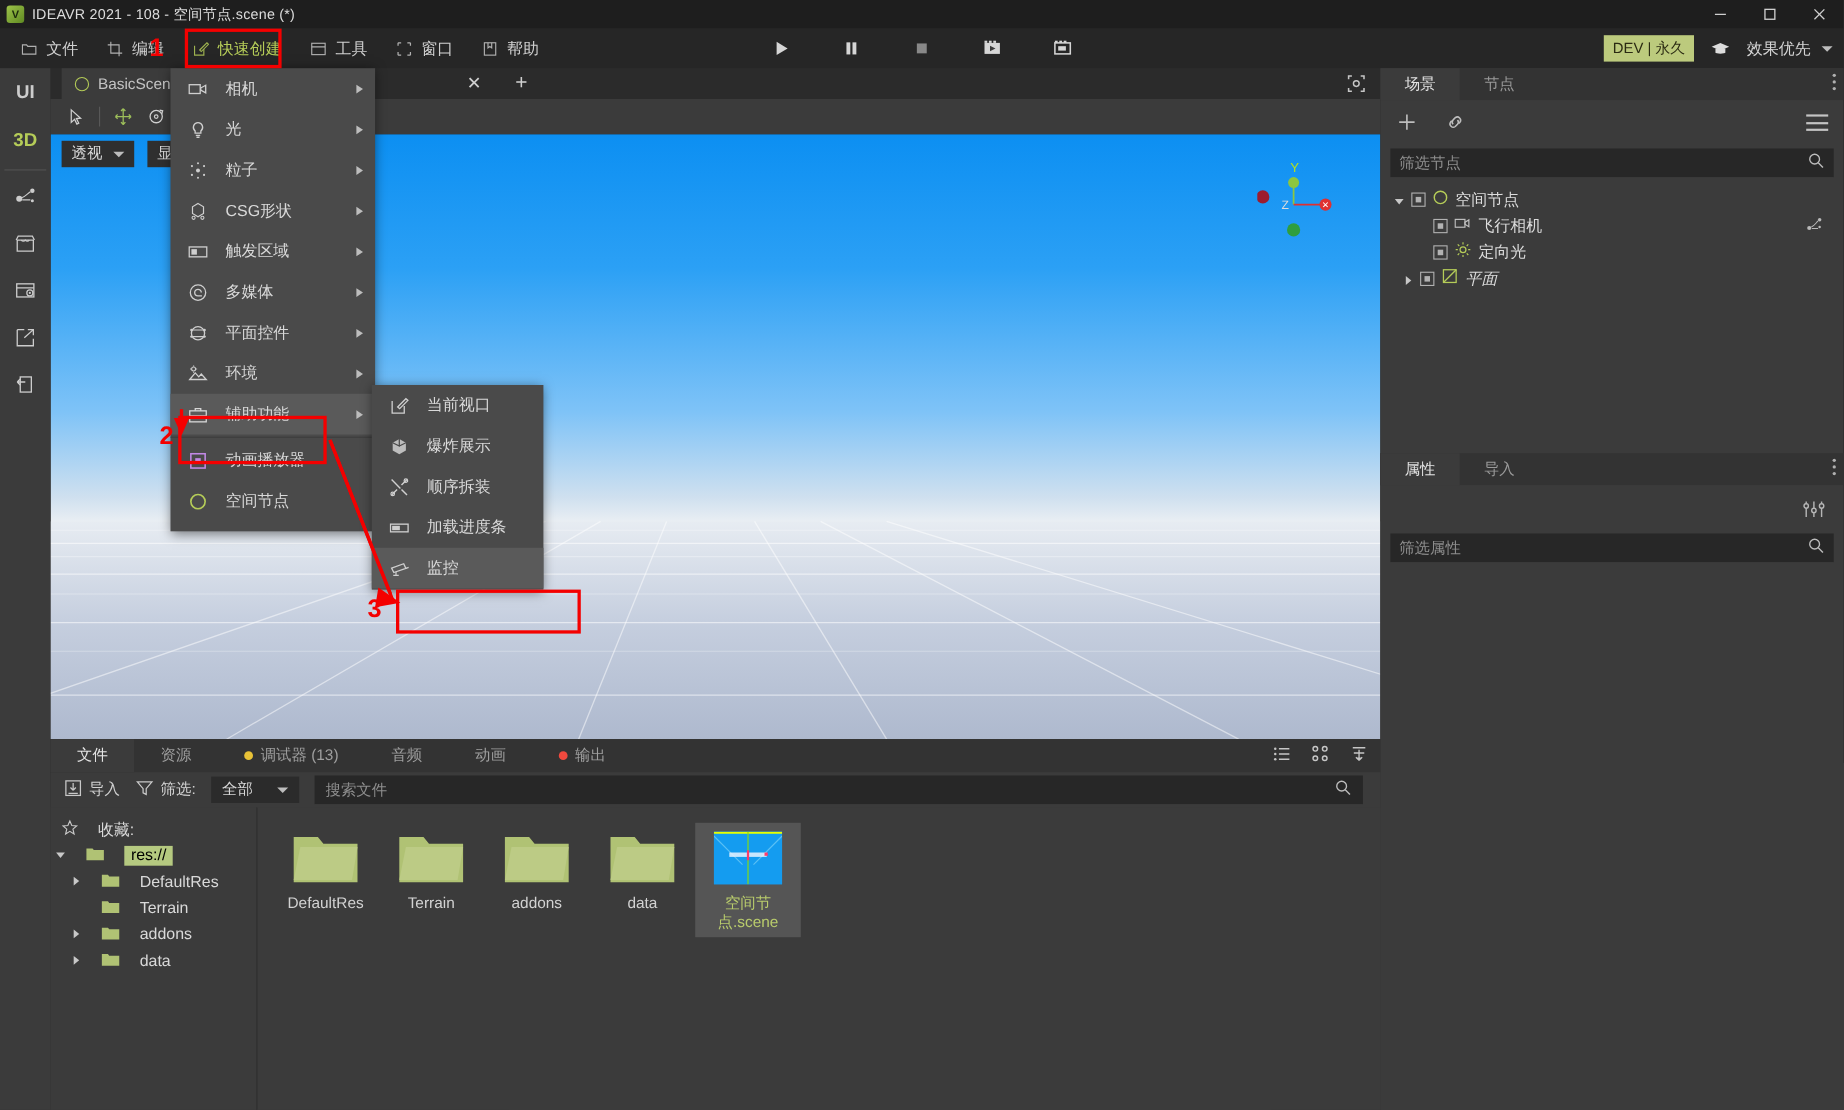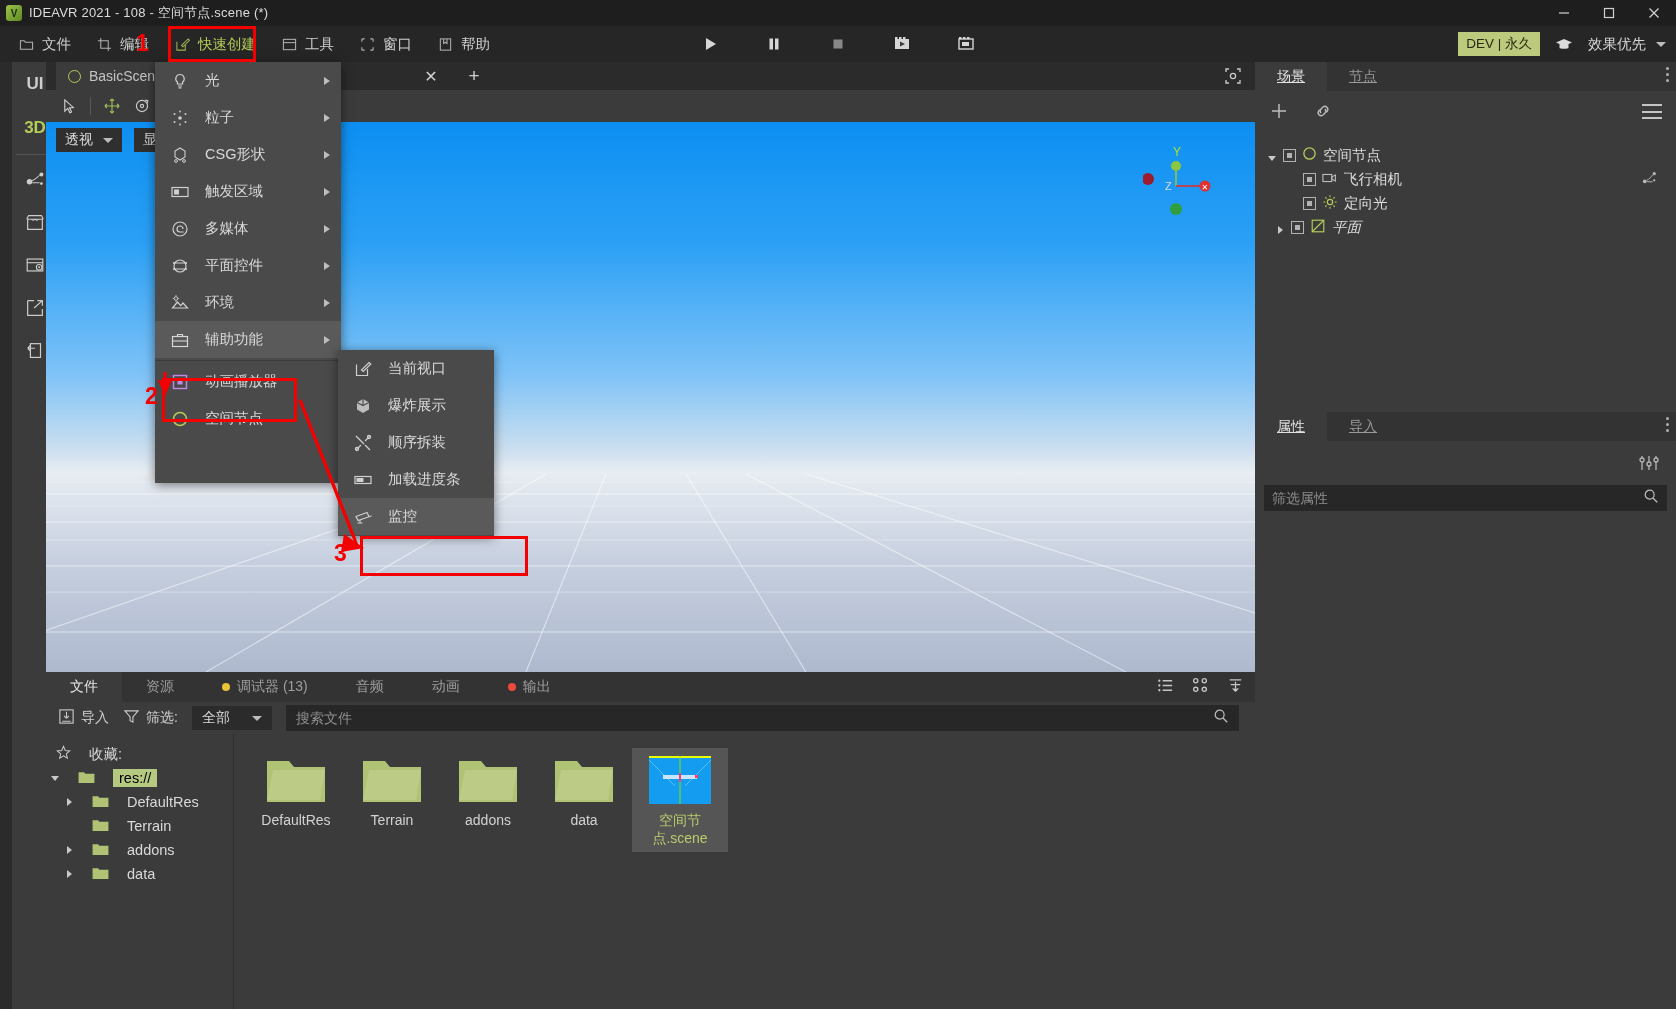--- a/index.html
+++ b/index.html
@@ -47,21 +47,21 @@
   .menu-right{ position:absolute; right:10px; top:26px; height:36px;
     display:flex; align-items:center; gap:14px;}
   .dev-badge{ background:#bcca7d;color:#2a2a12;font-size:13.5px;
     padding:3px 8px; font-weight:500;}
   .cap-icon{width:20px;height:20px;}
   .eff-sel{ display:flex;align-items:center;gap:10px;color:#d5d5d5;font-size:14.5px;}
   .caret{ width:0;height:0;border-left:5px solid transparent;border-right:5px solid transparent;
     border-top:5px solid #bdbdbd;}
 
   
-  .rail{ position:absolute;left:12px;top:62px;width:46px;height:947px;background:#3b3b3b;}
+  .rail{ position:absolute;left:0;top:62px;width:46px;height:947px;background:#3b3b3b;}
   .rail-b{ width:46px;height:44px;display:flex;align-items:center;justify-content:center;
     color:#cccccc;font-size:17px;font-weight:bold;}
   .rail-b.green{color:#b5cc58;}
   .rail-sep{width:38px;height:1px;background:#535353;margin:4px auto;}
   .rail-ic{width:46px;height:43px;display:flex;align-items:center;justify-content:center;}
 
   
   .tabstrip{ position:absolute;left:46px;top:62px;width:1209px;height:28px;background:#2b2b2b;}
   .scene-tab{ position:absolute;left:10px;top:0;height:28px;background:#3b3b3b;
     display:flex;align-items:center;gap:8px;padding:0 12px 0 12px;color:#c3c3c3;font-size:14px;}
@@ -88,21 +88,21 @@
   .ground{position:absolute;left:0;top:352px;width:1209px;height:198px;
     background:linear-gradient(180deg,#e7ecf2 0%,#c6cfdf 45%,#aeb9ce 100%);}
   .vp-overlay-btns{position:absolute;left:10px;top:6px;display:flex;gap:12px;}
   .vpb{background:#2f2f2f;color:#d8d8d8;font-size:14px;height:24px;
     display:flex;align-items:center;gap:10px;padding:0 9px;}
   .gizmo{position:absolute;right:42px;top:22px;width:70px;height:80px;}
 
   
   .rdock{position:absolute;left:1255px;top:62px;width:421px;height:947px;background:#3b3b3b;}
   .dock-tabs{height:29px;background:#333333;display:flex;align-items:flex-end;position:relative;}
-  .dtab{height:29px;padding:0 22px;display:flex;align-items:center;color:#9a9a9a;font-size:14px;text-decoration:underline;}
+  .dtab{height:29px;padding:0 22px;display:flex;align-items:center;color:#9a9a9a;font-size:14px;}
   .dtab.sel{background:#3b3b3b;color:#e2e2e2;}
   .dots{position:absolute;right:7px;top:5px;display:flex;flex-direction:column;gap:3px;}
   .dot{width:3px;height:3px;border-radius:50%;background:#b0b0b0;}
   .dock-actions{height:44px;display:flex;align-items:center;padding:0 14px;gap:24px;position:relative;}
   .hamb{position:absolute;right:14px;top:13px;width:20px;height:15px;
     display:flex;flex-direction:column;justify-content:space-between;}
   .hamb i{display:block;height:2px;background:#c4c4c4;}
   .filterbox{margin:0 9px;height:26px;background:#272727;display:flex;align-items:center;
     padding:0 8px;position:relative;}
   .filterbox input{flex:1;background:transparent;border:0;outline:0;color:#d7d7d7;font-size:14px;
@@ -499,20 +499,29 @@
             <path d="M8 12a3 3 0 0 1 0-4l2-2a3 3 0 0 1 4.2 4.2l-1 1" fill="none" stroke="#bdbdbd" stroke-width="1.4"></path>
             <path d="M12 8a3 3 0 0 1 0 4l-2 2a3 3 0 0 1-4.2-4.2l1-1" fill="none" stroke="#bdbdbd" stroke-width="1.4"></path>
           </svg>
       </span>
       <span class="hamb">
           <i></i>
           <i></i>
           <i></i>
         </span>
     </div>
+    <div class="filterbox">
+      <input type="text" placeholder="筛选节点" style="">
+      <span>
+        <svg width="16" height="16" viewBox="0 0 18 18">
+            <circle cx="7.5" cy="7.5" r="5" fill="none" stroke="#bdbdbd" stroke-width="1.4"></circle>
+            <line x1="11.2" y1="11.2" x2="16" y2="16" stroke="#bdbdbd" stroke-width="1.4"></line>
+          </svg>
+      </span>
+    </div>
 
     <div class="tree">
       <div class="trow" style="padding-left:0px;">
         <span class="arrow">
           <svg width="10" height="10" viewBox="0 0 10 10">
               <polygon points="1,3 9,3 5,8" fill="#c8c8c8"></polygon>
             </svg>
         </span>
         <span class="vis">
             <i></i>
@@ -814,20 +823,30 @@
           </span>
           <span class="nm">空间节点.scene</span>
         </div>
       </div>
     </div>
   </div>
 
   <div class="popup pmenu">
     <div class="pitem">
       <span class="pic">
+        <svg width="18" height="14" viewBox="0 0 18 14">
+            <rect x="1" y="3" width="10" height="8" fill="none" stroke="#cfcfcf" stroke-width="1.2"></rect>
+            <polygon points="11.5,6 16,3.5 16,10.5 11.5,8" fill="none" stroke="#cfcfcf" stroke-width="1.2"></polygon>
+          </svg>
+      </span>
+      <span>相机</span>
+      <span class="parrow"></span>
+    </div>
+    <div class="pitem">
+      <span class="pic">
         <svg width="18" height="18" viewBox="0 0 18 18">
             <path d="M9 2.5a4.2 4.2 0 0 1 2.6 7.5v2H6.4v-2A4.2 4.2 0 0 1 9 2.5z" fill="none" stroke="#cfcfcf" stroke-width="1.2"></path>
             <path d="M7 14h4M7.6 15.8h2.8" stroke="#cfcfcf" stroke-width="1.2"></path>
           </svg>
       </span>
       <span>光</span>
       <span class="parrow"></span>
     </div>
     <div class="pitem">
       <span class="pic">

